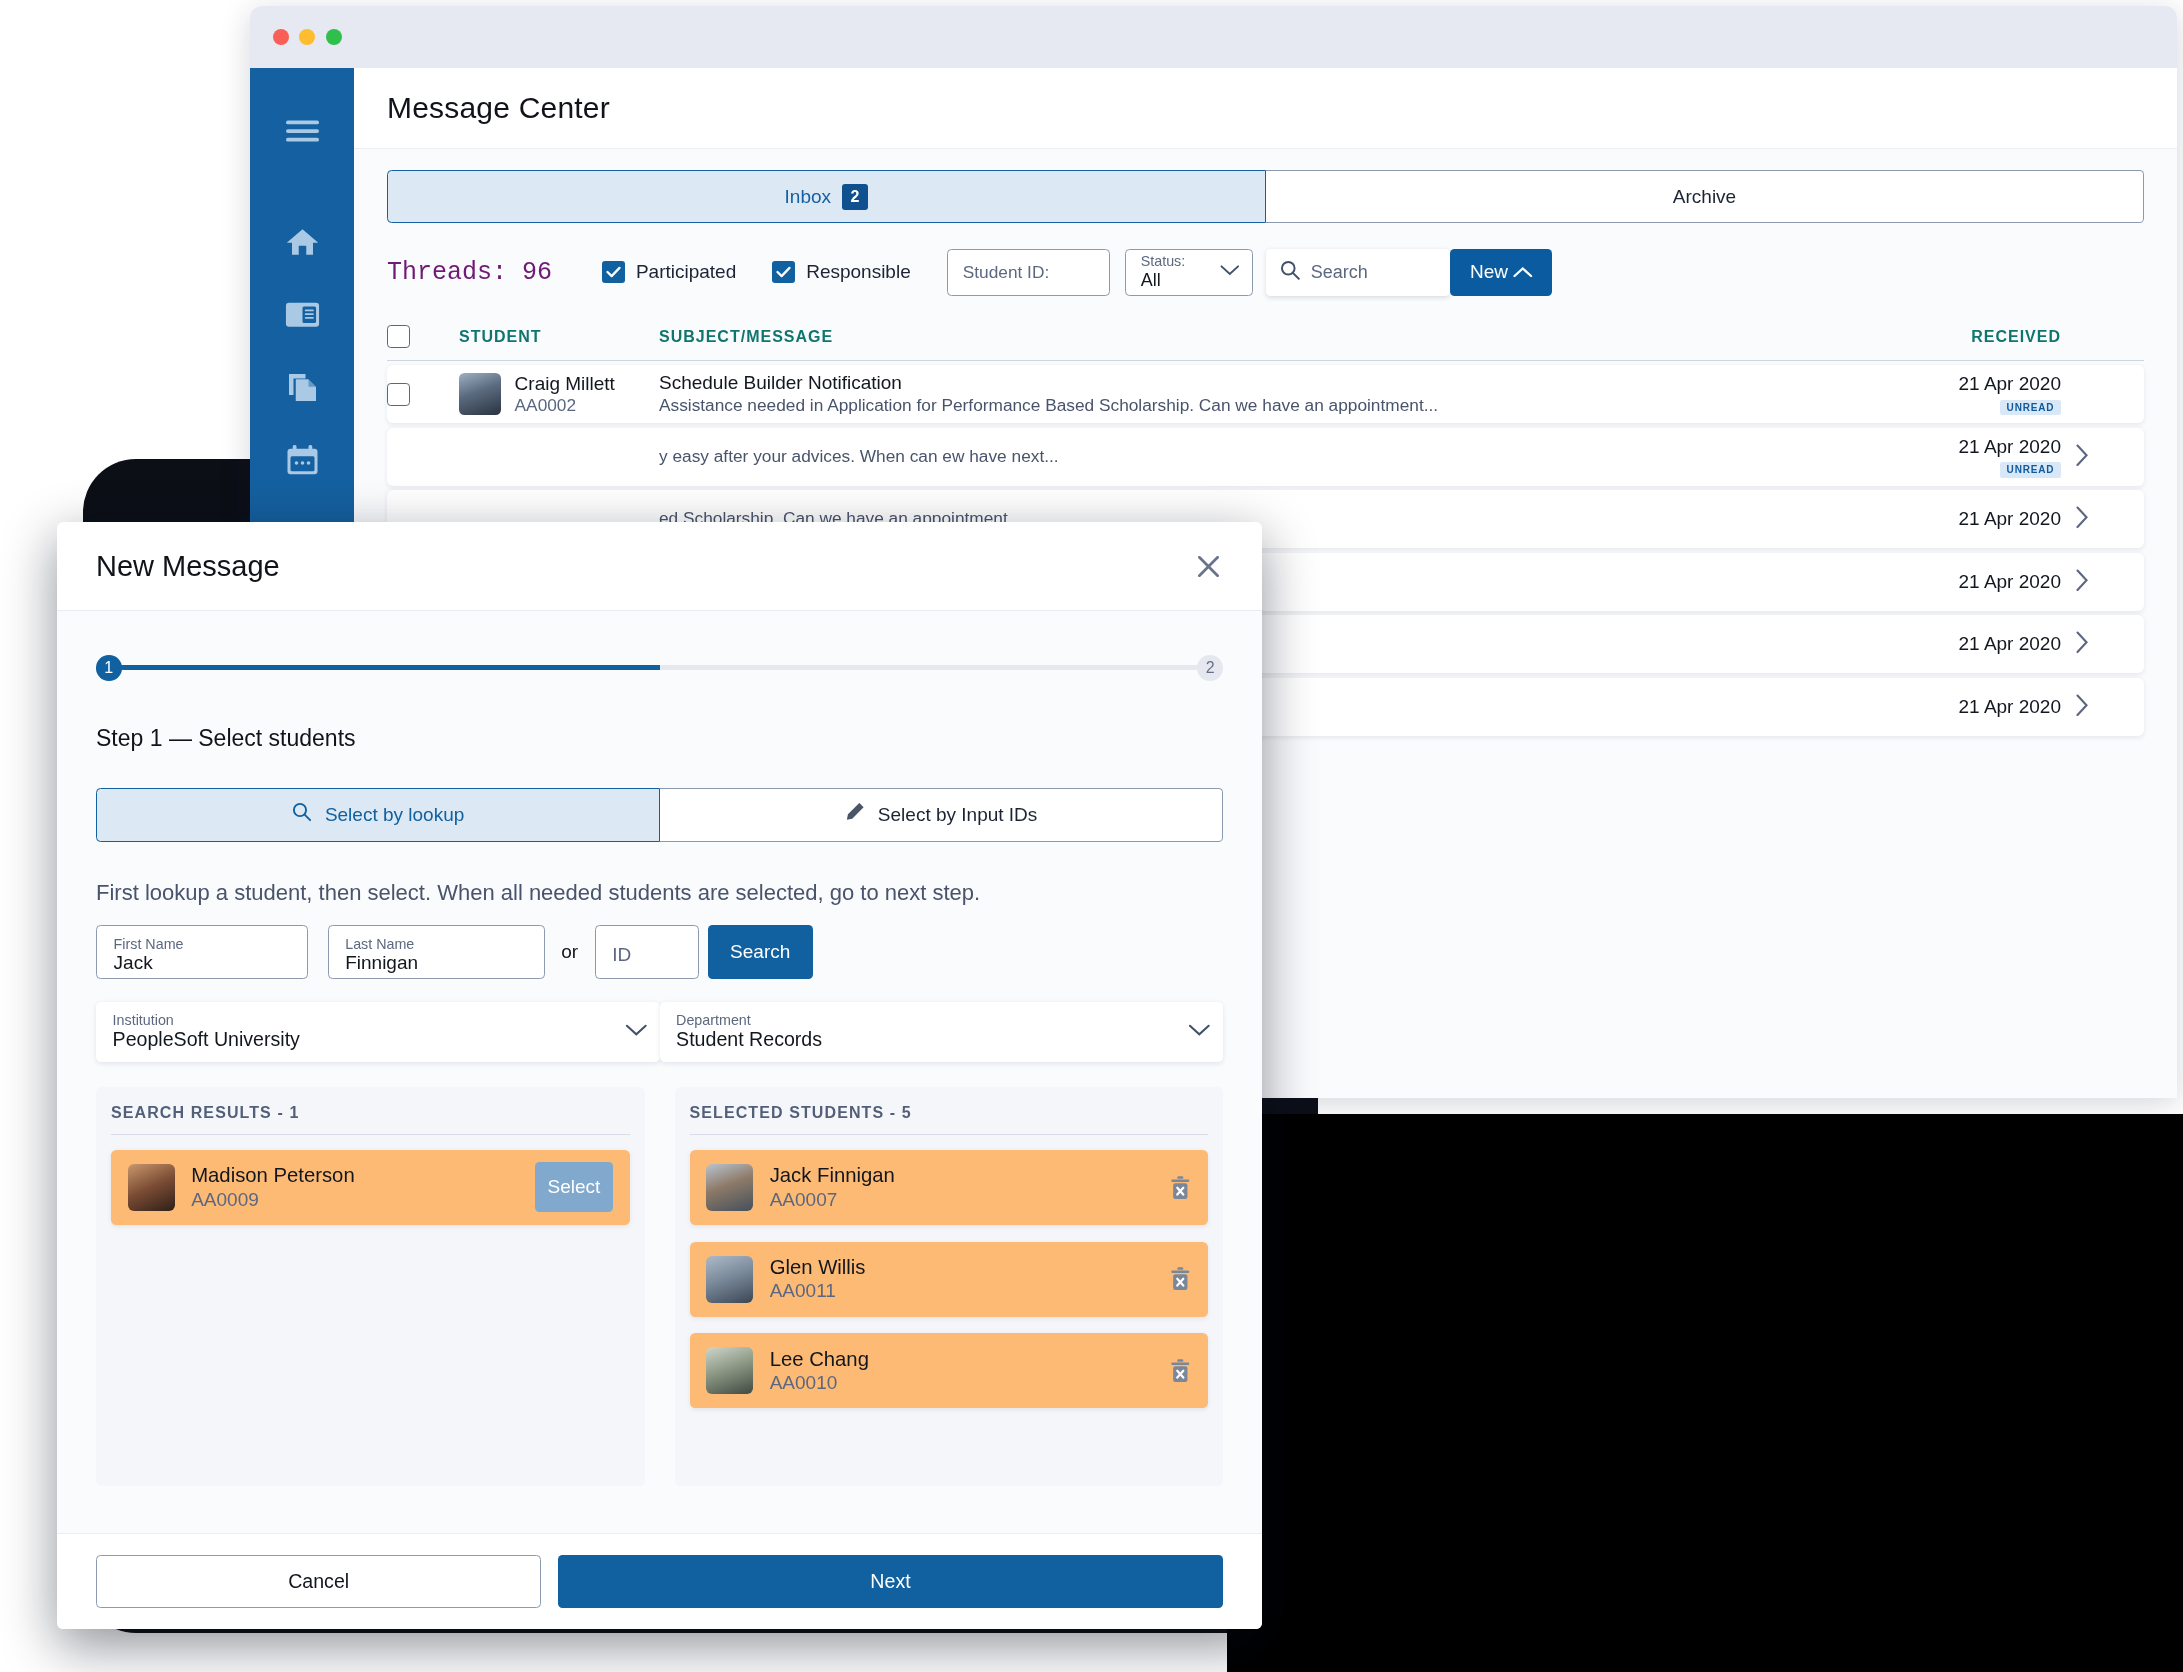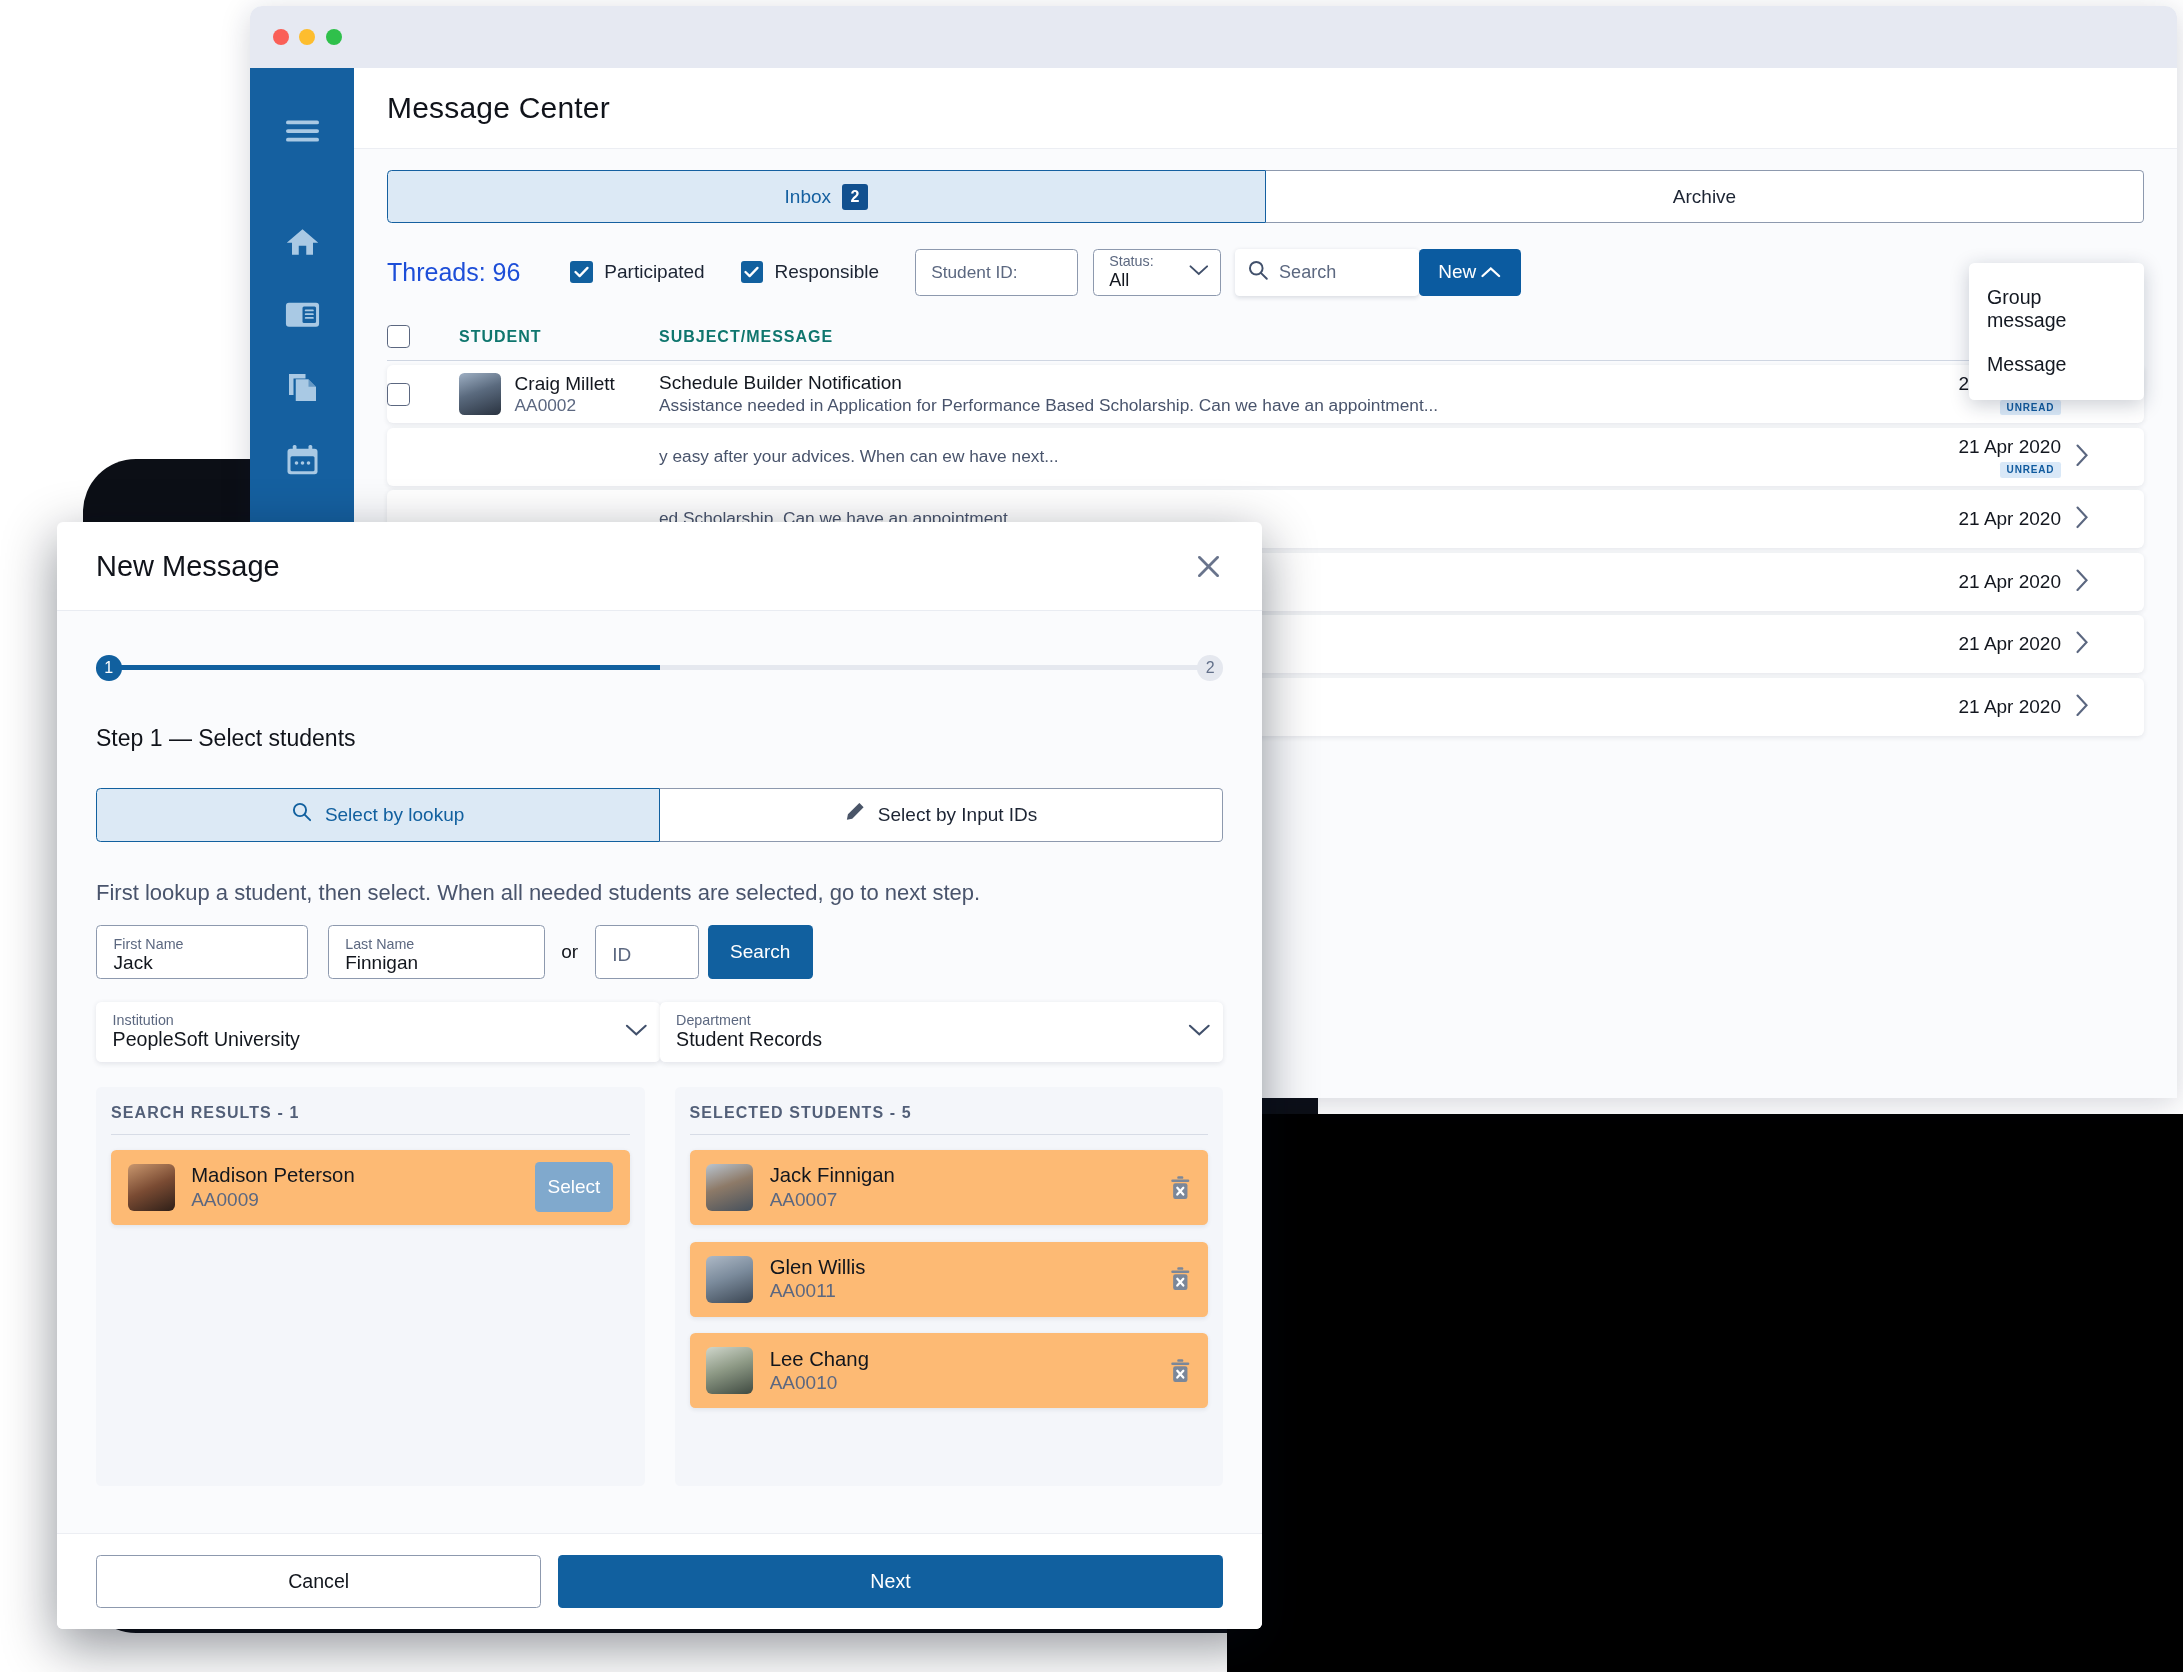--- a/index.html
+++ b/index.html
@@ -82,21 +82,21 @@
   .tab.active {
     background: #dce9f5; border-color: #1560a0; color: #1560a0;
   }
   .tab-badge {
     display: inline-block; margin-left: 10.5px; background: #11508f; color: #fff;
     font-size: 16px; font-weight: 700; padding: 3px 9px; border-radius: 3px; line-height: 1.25;
   }
 
   
   .toolbar { display: flex; align-items: center; gap: 0; margin-bottom: 18px; }
-  .threads { font-size: 25px; color: #1d4ed8; margin-right: 50px; }
+  .threads { font-size: 25px; color: #701a75; margin-right: 50px; font-family: Liberation Mono, monospace; }
   .chk-wrap { display: flex; align-items: center; margin-right: 36px; }
   .chk {
     width: 22.6px; height: 22.6px; border-radius: 3px; background: #11609f;
     display: flex; align-items: center; justify-content: center; margin-right: 11.3px;
   }
   .chk svg { display: block; }
   .chk-label { font-size: 19px; color: #1c2433; }
 
   .field {
     height: 47px; border: 1.2px solid #8d99ae; border-radius: 4.5px; background: #fff;
@@ -408,24 +408,20 @@
             <div class="btn-new">
               <span>New</span>
               <span>
                 <svg width="19.6" height="11.3" viewBox="0 0 26 15">
                     <path d="M2 12 L13 2 L24 12" stroke="#fff" stroke-width="3" fill="none" stroke-linecap="round"></path>
                   </svg>
               </span>
             </div>
           </div>
 
-          <div class="new-menu">
-            <div class="new-menu-item">Group message</div>
-            <div class="new-menu-item">Message</div>
-          </div>
 
           <div class="list-head">
             <div class="col-cb">
                 <span class="cb-box"></span>
               </div>
             <div class="col-student">STUDENT</div>
             <div class="col-subject">SUBJECT/MESSAGE</div>
             <div class="col-received">RECEIVED</div>
             <div class="col-chev"></div>
           </div>

